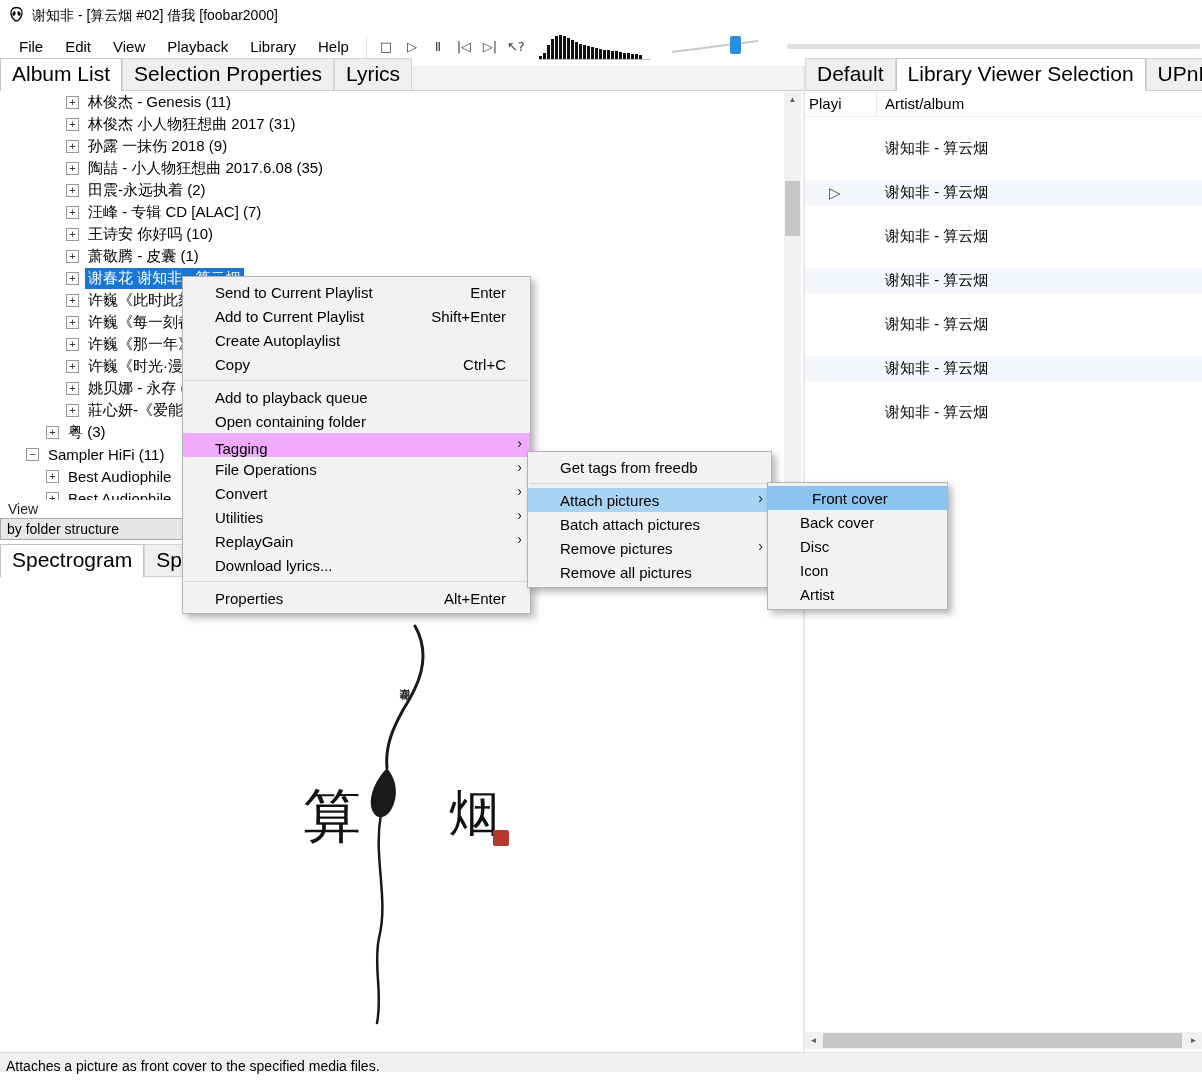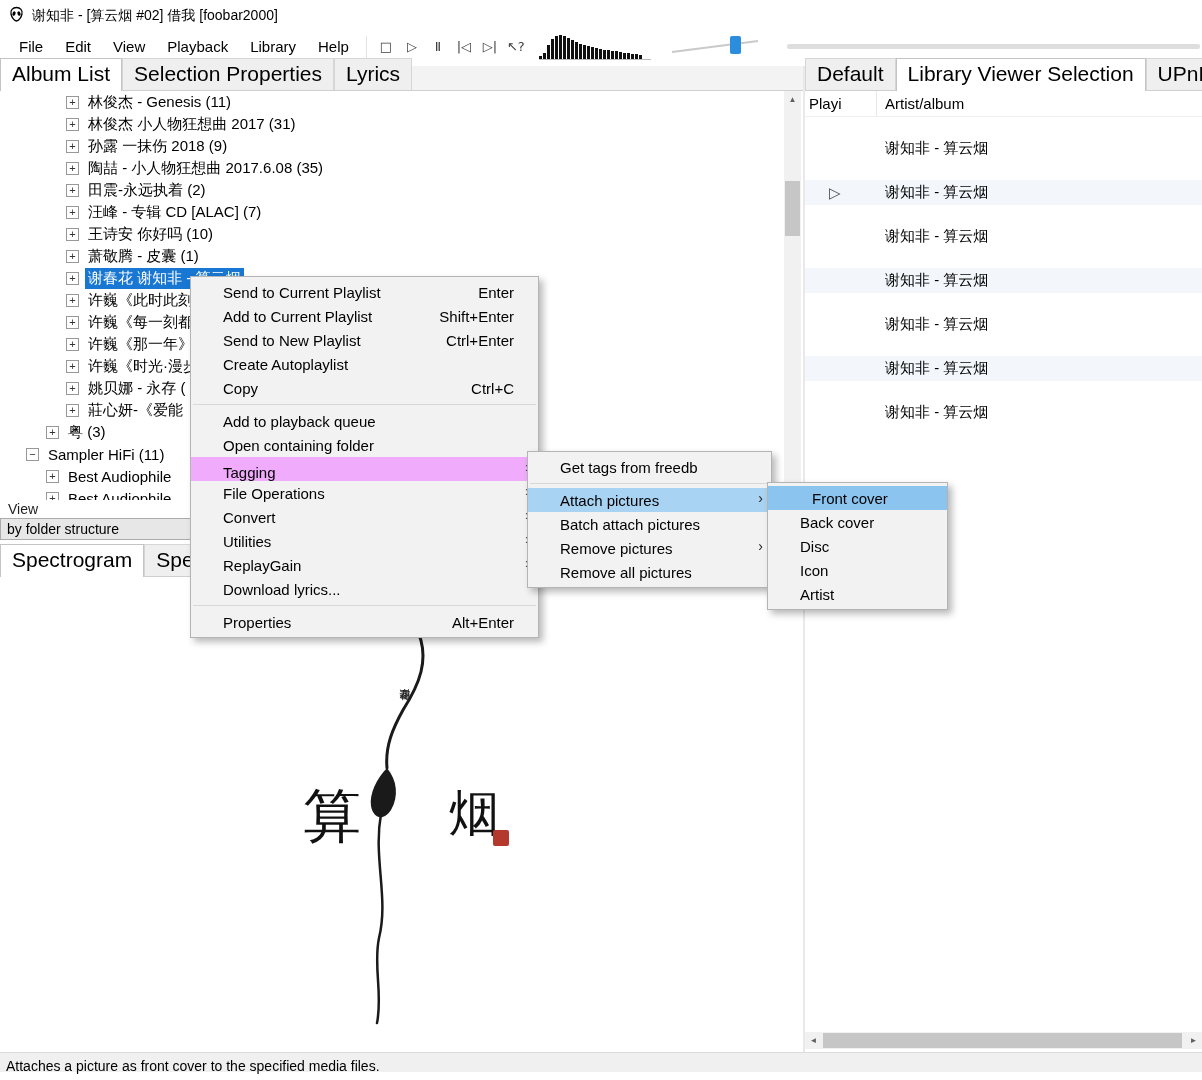--- a/index.html
+++ b/index.html
@@ -99,21 +99,21 @@
   .menu-row { height:24px; display:flex; align-items:center; padding:0 24px 0 32px;
               position:relative; white-space:nowrap; cursor:default; }
   .m-label { flex:1; }
   .m-short { margin-left:36px; }
   .m-arrow { position:absolute; right:8px; top:2px; font-size:14px; color:#222; }
   .menu-sep { height:1px; background:#d8d8d8; margin:4px 2px; }
   .hl1 { background:#f0abfc;align-items:flex-end; }
   .hl2 { background:#a9d3f2; }
   .hl3 { background:#8bc4ef;padding-left:44px; }
 
-  .menu.main   { left:190px; top:276px; width:349px; }
+  .menu.main   { left:182px; top:276px; width:349px; }
   .menu.sub1   { left:527px; top:451px; width:245px; }
   .menu.sub2   { left:767px; top:482px; width:181px; }
 </style>
 </head>
 <body>
 
 <div class="screen">
 
   <div class="titlebar">
     <span class="app-icon">
@@ -349,24 +349,20 @@
   <div class="menu main">
     <div class="menu-row">
         <span class="m-label">Send to Current Playlist</span>
         <span class="m-short">Enter</span>
       </div>
     <div class="menu-row">
         <span class="m-label">Add to Current Playlist</span>
         <span class="m-short">Shift+Enter</span>
       </div>
     <div class="menu-row">
-        <span class="m-label">Send to New Playlist</span>
-        <span class="m-short">Ctrl+Enter</span>
-      </div>
-    <div class="menu-row">
         <span class="m-label">Create Autoplaylist</span>
       </div>
     <div class="menu-row">
         <span class="m-label">Copy</span>
         <span class="m-short">Ctrl+C</span>
       </div>
     <div class="menu-sep"></div>
     <div class="menu-row">
         <span class="m-label">Add to playback queue</span>
       </div>

